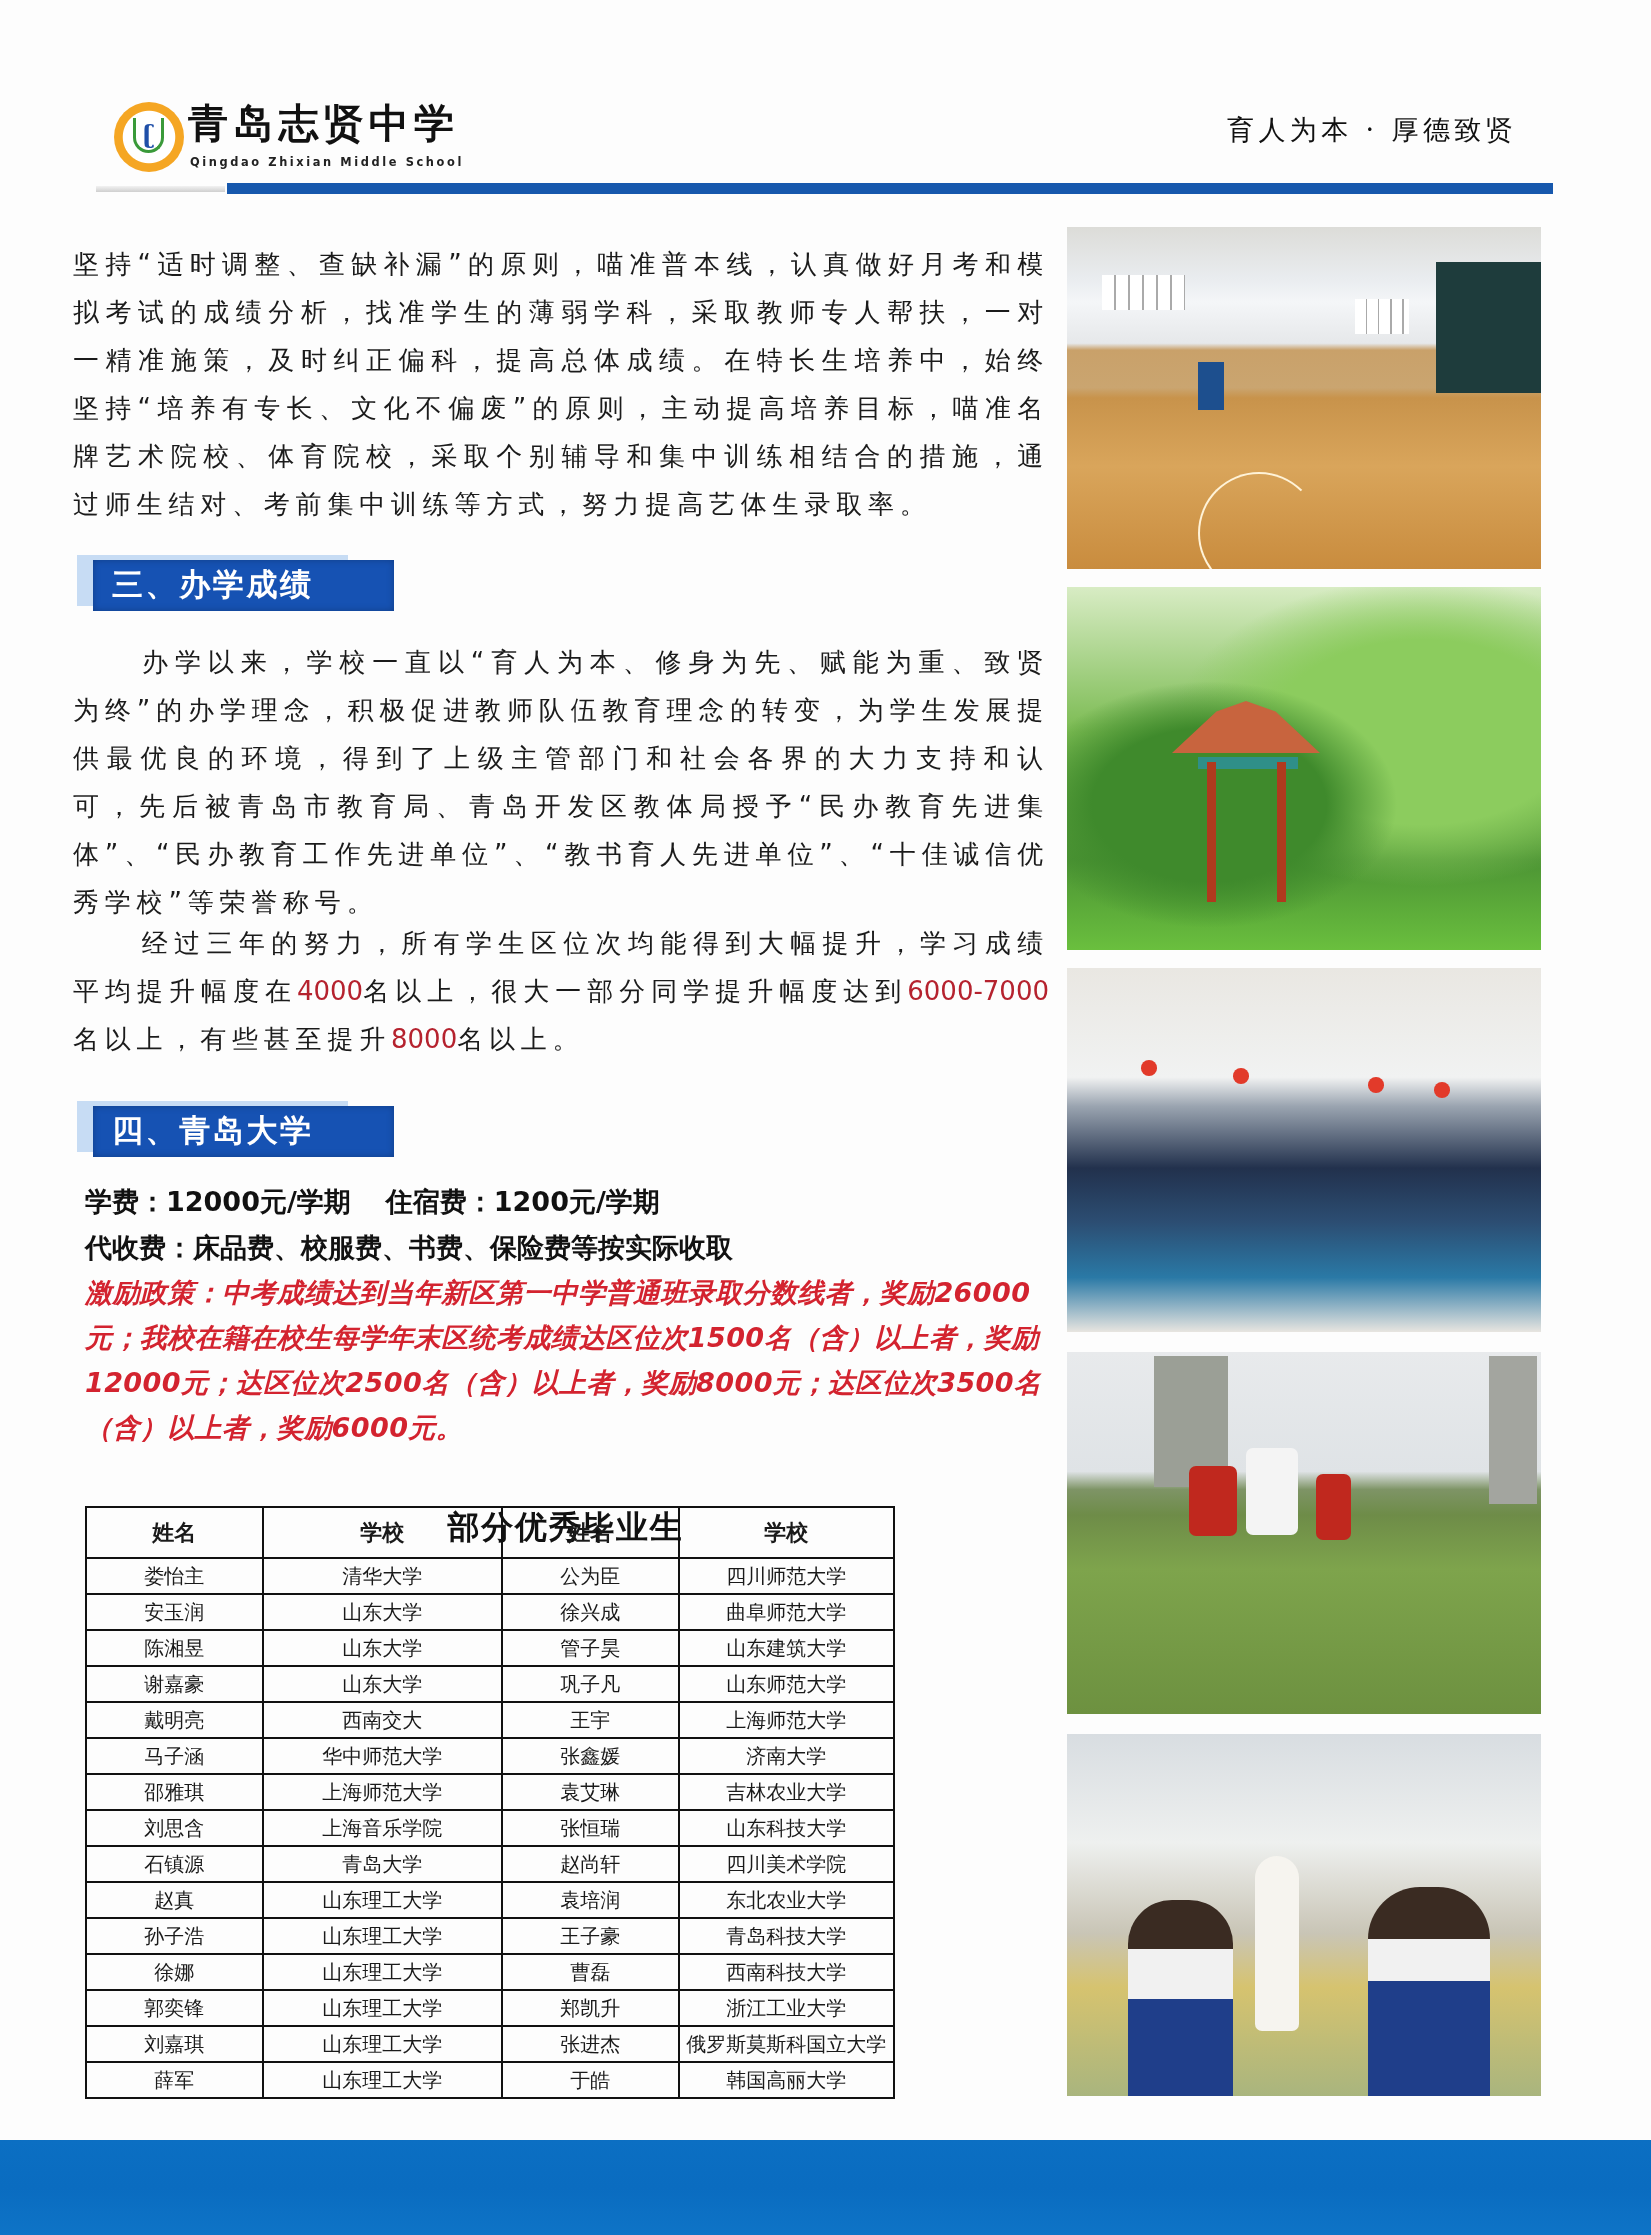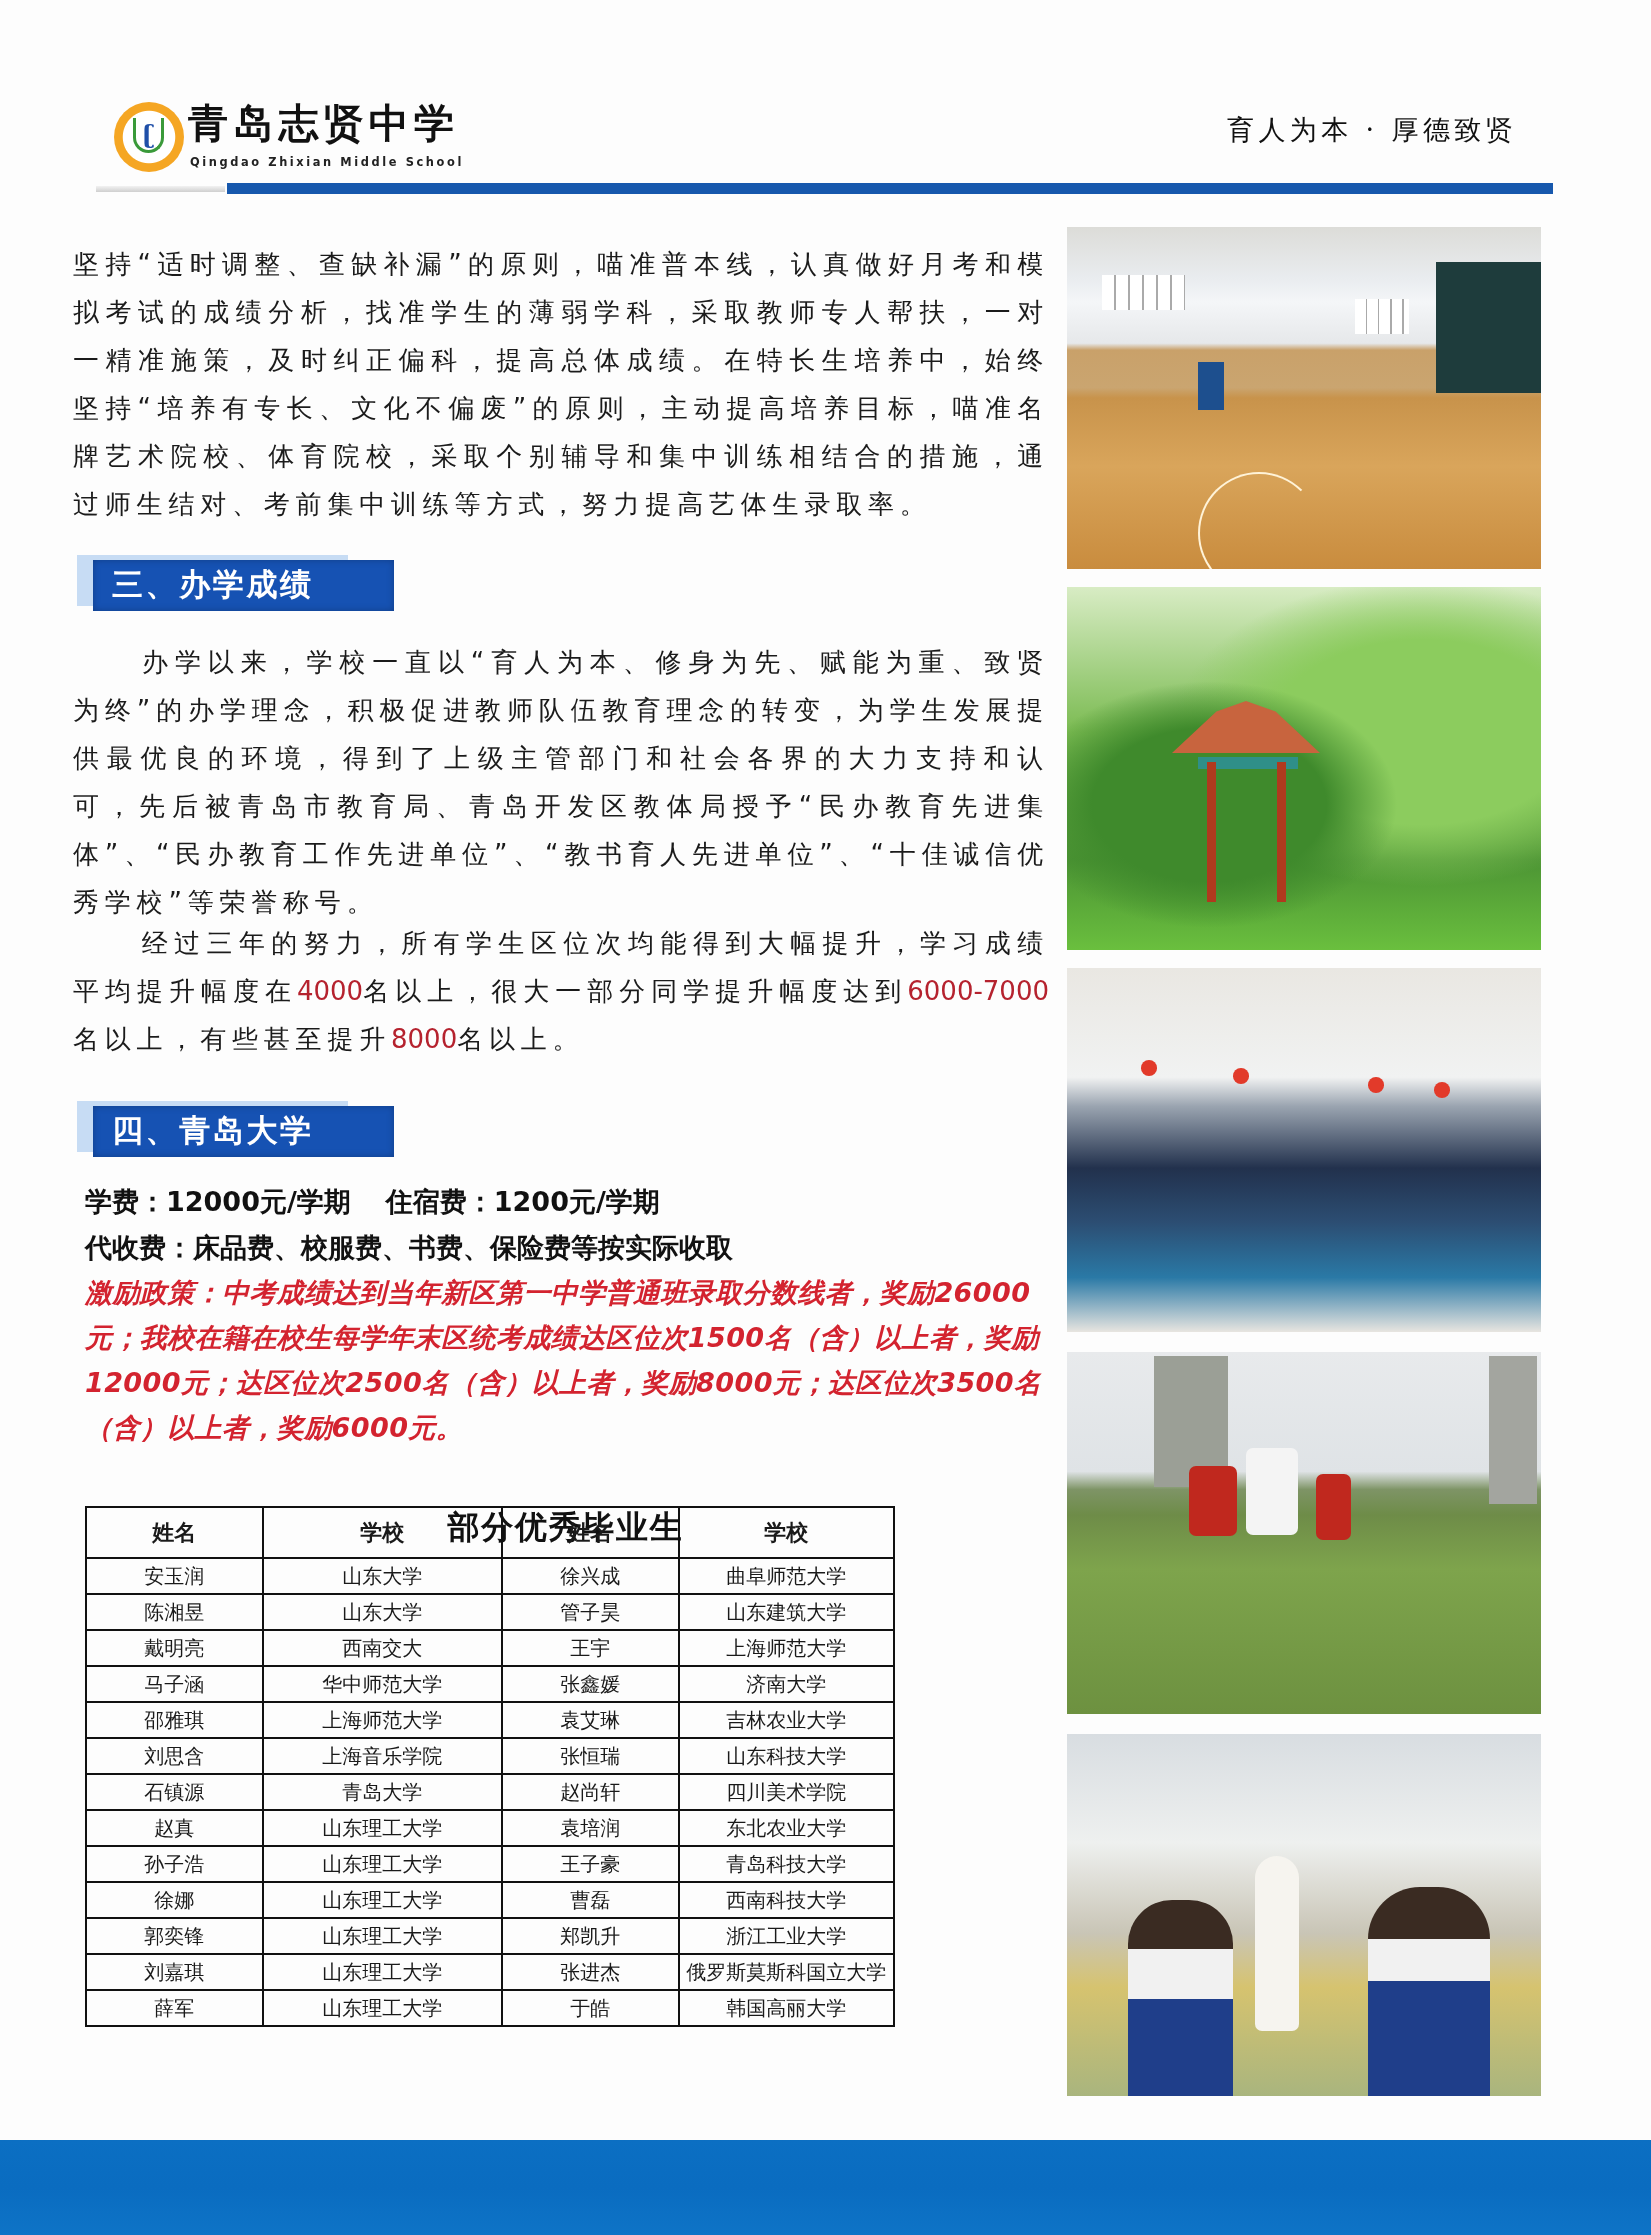--- a/index.html
+++ b/index.html
@@ -133,30 +133,42 @@
   <thead>
     <tr>
       <th>姓名</th>
       <th>学校</th>
       <th>姓名</th>
       <th>学校</th>
     </tr>
   </thead>
   <tbody>
     <tr>
+        <td>娄怡主</td>
+        <td>清华大学</td>
+        <td>公为臣</td>
+        <td>四川师范大学</td>
+      </tr>
+    <tr>
         <td>安玉润</td>
         <td>山东大学</td>
         <td>徐兴成</td>
         <td>曲阜师范大学</td>
       </tr>
     <tr>
         <td>陈湘昱</td>
         <td>山东大学</td>
         <td>管子昊</td>
         <td>山东建筑大学</td>
+      </tr>
+    <tr>
+        <td>谢嘉豪</td>
+        <td>山东大学</td>
+        <td>巩子凡</td>
+        <td>山东师范大学</td>
       </tr>
     <tr>
         <td>戴明亮</td>
         <td>西南交大</td>
         <td>王宇</td>
         <td>上海师范大学</td>
       </tr>
     <tr>
         <td>马子涵</td>
         <td>华中师范大学</td>

